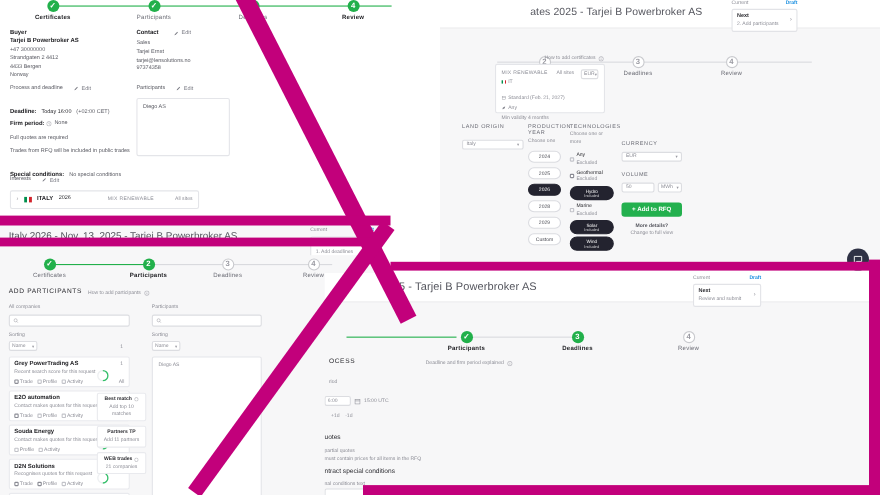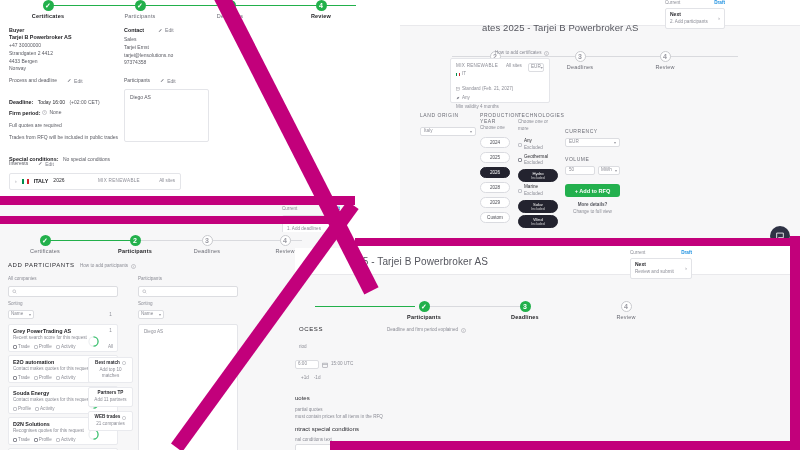--- a/index.html
+++ b/index.html
@@ -181,39 +181,40 @@
         <span style="flex:1"></span>
         <span style="display:flex;flex-direction:column;">
           <span class="tiny" style="letter-spacing:.3px;">MIX RENEWABLE</span>
         </span>
         <span class="tiny" style="width:30px;text-align:right;">All sites</span>
       </div>
     </div>
   </div>
 
   <div class="panel grey" style="left:0;top:200px;width:345px;height:40px;border-top:1px solid #e6e6ea;">
+    <div style="position:absolute;left:8px;top:8px;font-size:9px;color:#55565e;white-space:nowrap;">Italy 2026 - Nov. 13, 2025 - Tarjei B Powerbroker AS</div>
     <div style="position:absolute;left:282px;top:5px;width:58px;">
       <div style="display:flex;justify-content:space-between;">
         <span class="tiny">Current</span>
         <span class="badge-draft">Draft</span>
       </div>
       <div class="nextcard" style="margin-top:2px;padding:2px 4px;display:flex;align-items:center;">
         <span style="flex:1">
           <span class="t5" style="display:block;color:#2b2b30;font-weight:bold;">Next</span>
           <span class="tiny" style="display:block;">1. Add deadlines</span>
         </span>
         <span style="font-size:6px;color:#9a9aa2;">›</span>
       </div>
     </div>
   </div>
 
   <div class="panel grey" style="left:400px;top:0;width:400px;height:240px;">
 
     <div class="hdrbar"></div>
-    <div class="hdr-title" style="left:82px;top:6px;font-size:9.5px;color:#55565e;margin-top:16px;">ates 2025 - Tarjei B Powerbroker AS</div>
+    <div class="hdr-title" style="left:82px;top:6px;font-size:9.5px;color:#55565e;">ates 2025 - Tarjei B Powerbroker AS</div>
 
     <div style="position:absolute;left:265px;top:0px;width:60px;">
       <div style="display:flex;justify-content:space-between;">
         <span class="tiny">Current</span>
         <span class="badge-draft">Draft</span>
       </div>
       <div class="nextcard" style="margin-top:1px;padding:2px 4px;display:flex;align-items:center;">
         <span style="flex:1">
           <span class="t5" style="display:block;color:#2b2b30;font-weight:bold;">Next</span>
           <span class="tiny" style="display:block;">2. Add participants</span>

